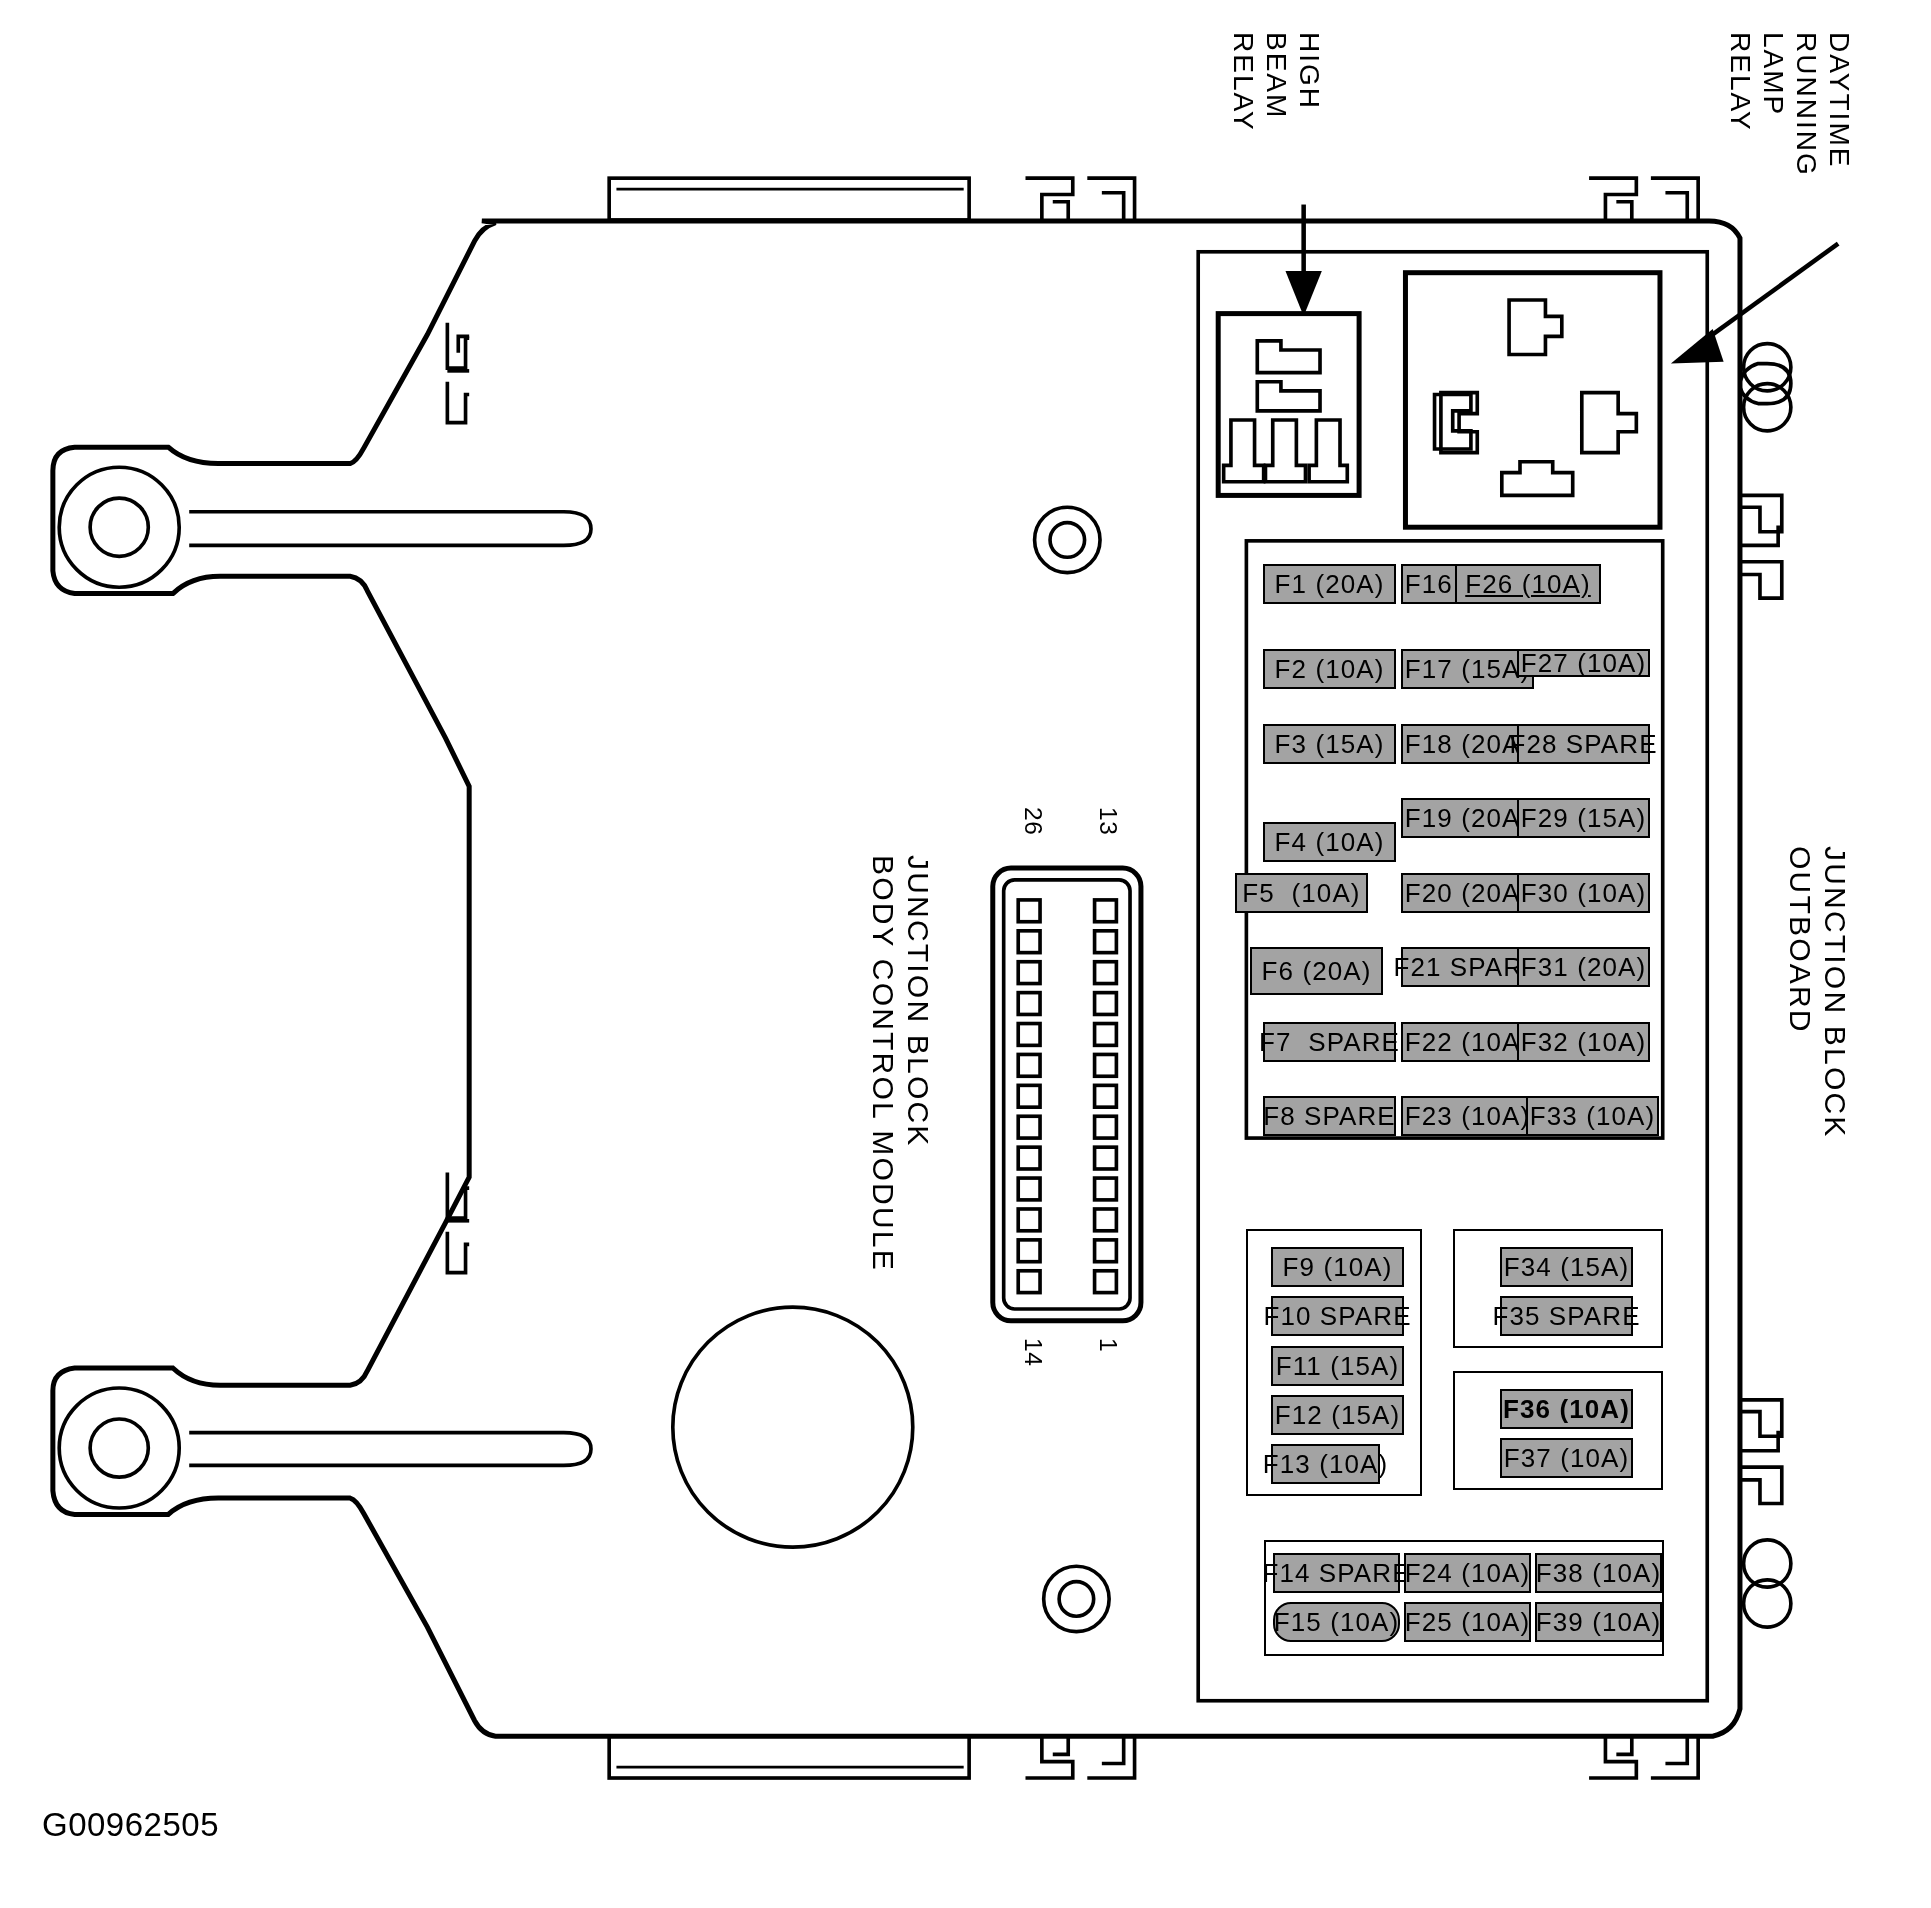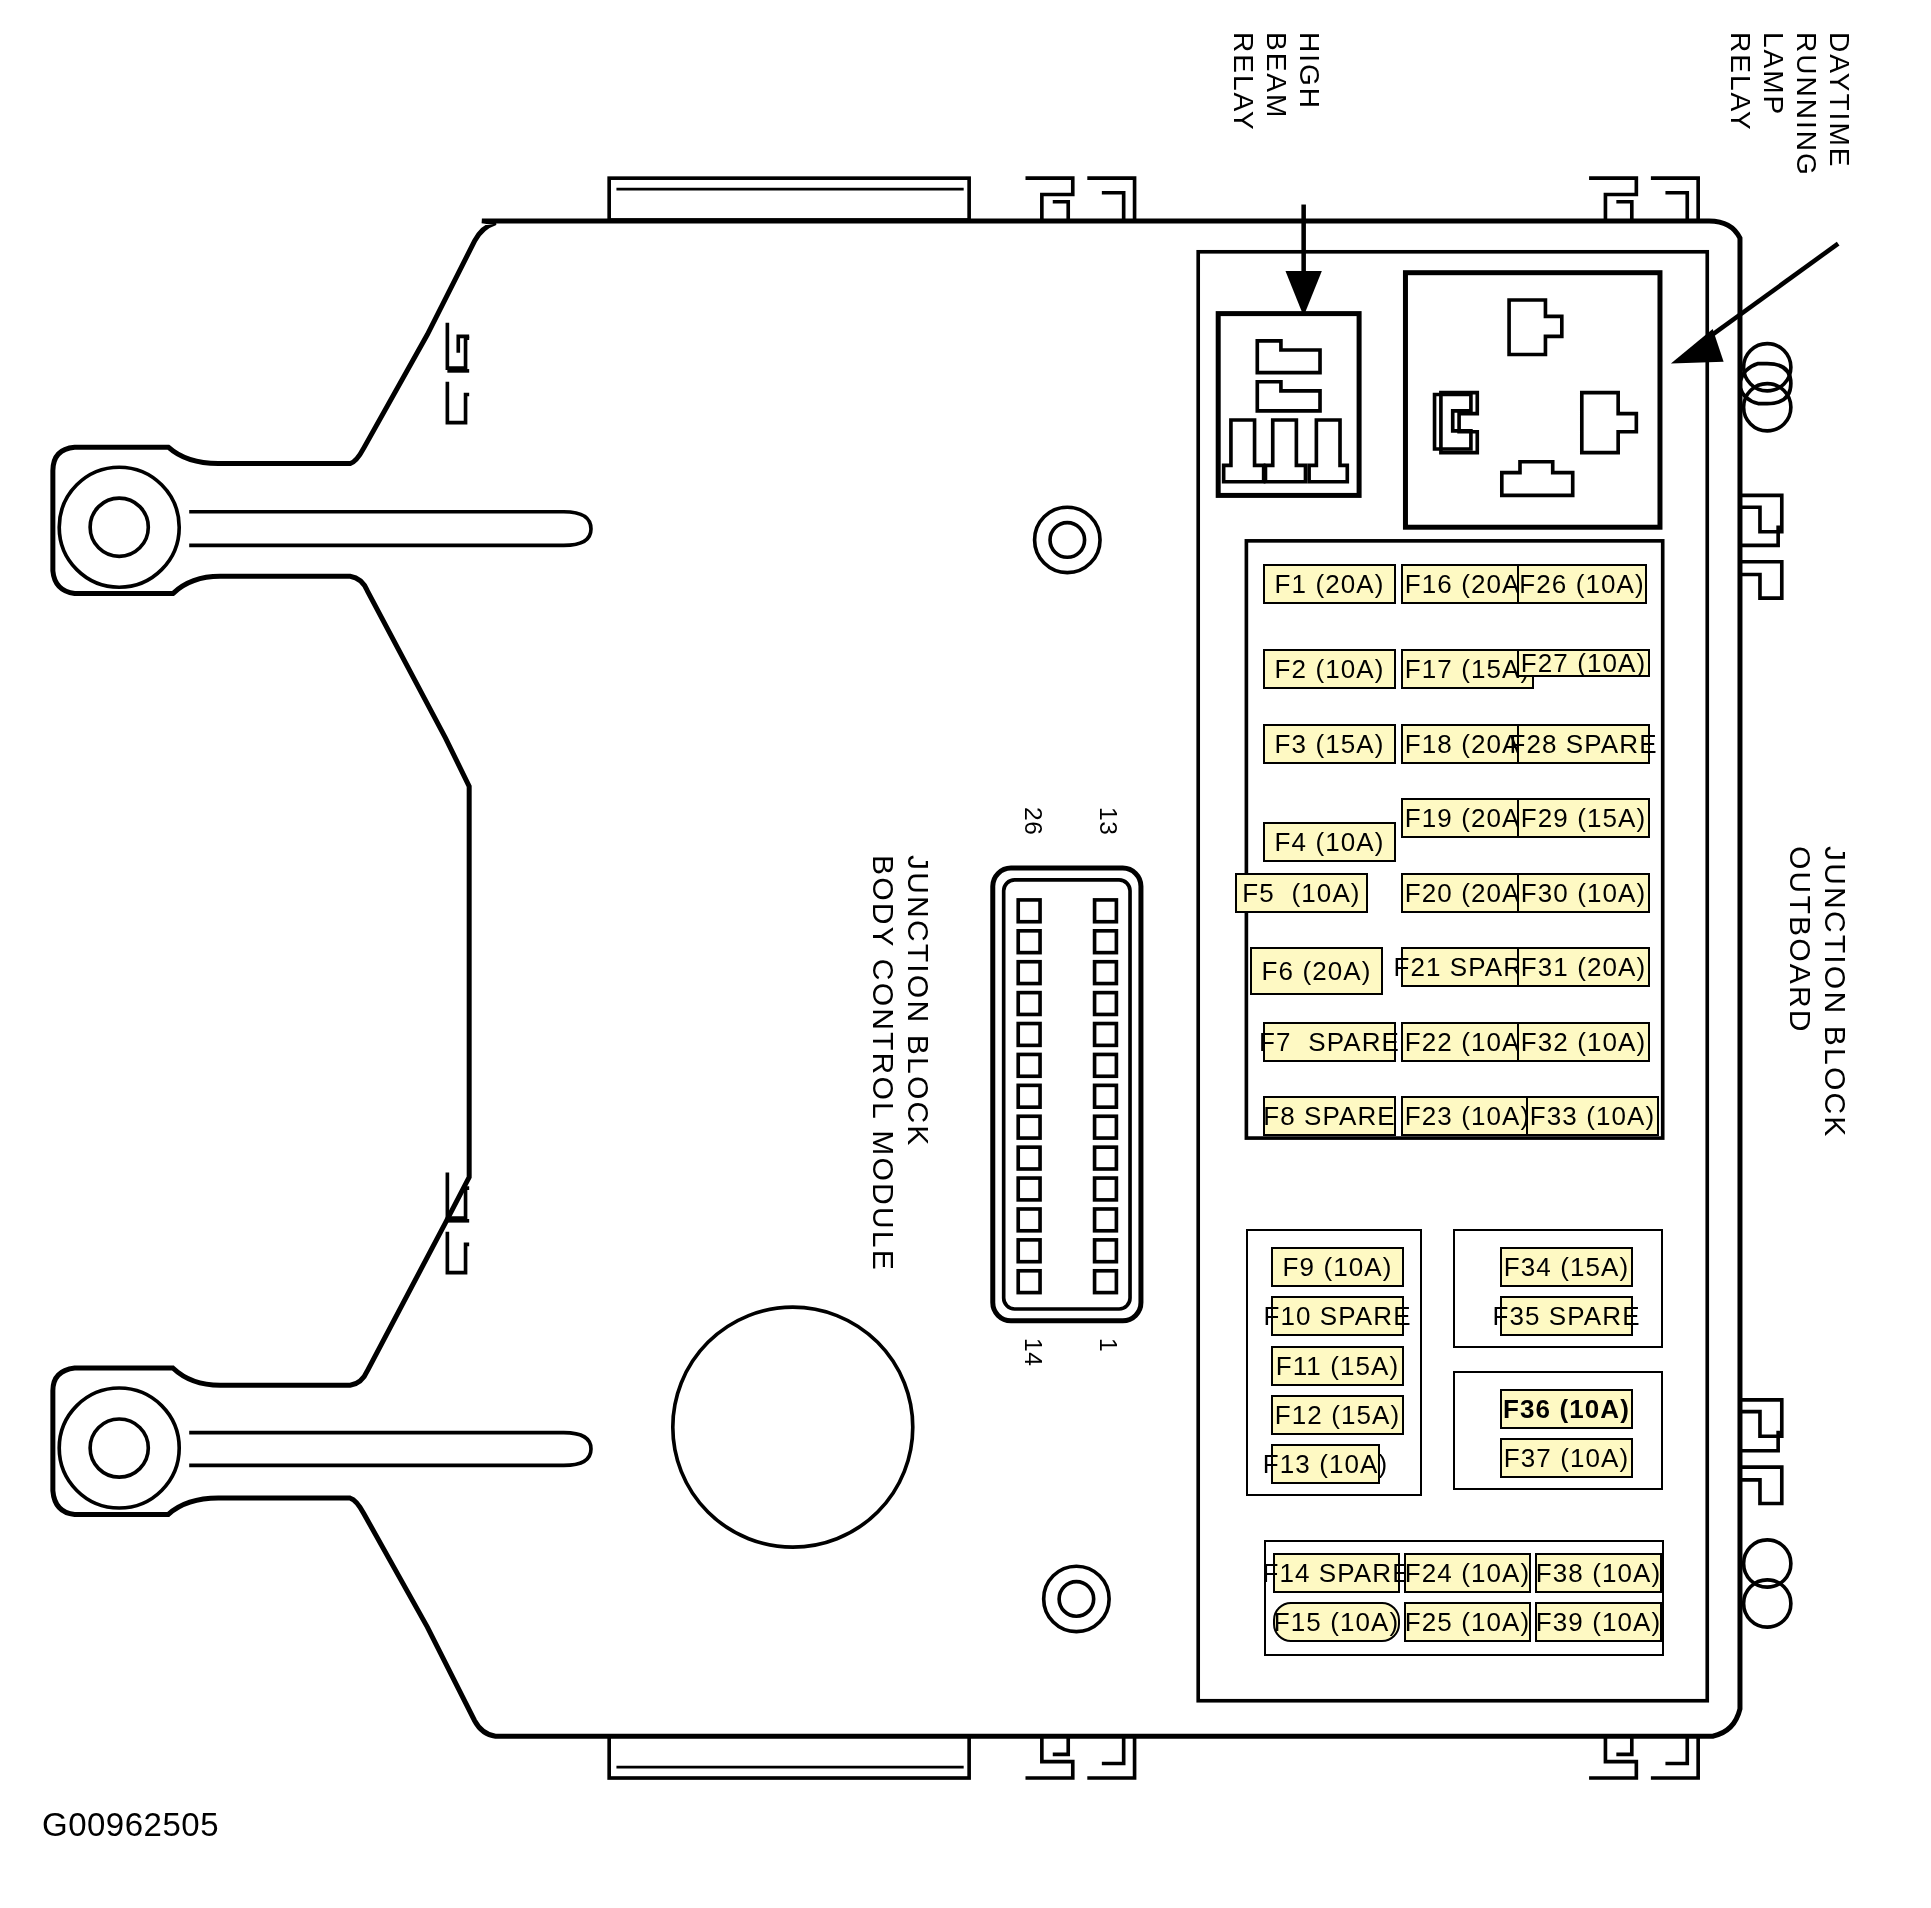--- a/index.html
+++ b/index.html
@@ -89,21 +89,21 @@
     font-family: "Liberation Sans", sans-serif;
   }
   
   .fusecell {
     position: absolute;
     border: 2.7px solid #000000;
     box-sizing: border-box;
     display: flex;
     align-items: center;
     justify-content: center;
-    background: #fef9c3;
+    background: #a3a3a3;
     font-size: 26px;
     letter-spacing: 1.1px;
     font-family: "Liberation Sans", sans-serif;
     color: #000000;
     white-space: pre;
   }
   .grpbox {
     position: absolute;
     border: 2.7px solid #000000;
     box-sizing: border-box;
@@ -381,21 +381,21 @@
 
   <div class="fusecell" style="left:1401px; top:564px; width:133px; height:40px;">F16 (20A)</div>
   <div class="fusecell" style="left:1401px; top:649px; width:133px; height:40px;">F17 (15A)</div>
   <div class="fusecell" style="left:1401px; top:724px; width:133px; height:40px;">F18 (20A)</div>
   <div class="fusecell" style="left:1401px; top:798px; width:133px; height:40px;">F19 (20A)</div>
   <div class="fusecell" style="left:1401px; top:873px; width:133px; height:40px;">F20 (20A)</div>
   <div class="fusecell" style="left:1401px; top:947px; width:133px; height:40px;">F21 SPARE</div>
   <div class="fusecell" style="left:1401px; top:1022px; width:133px; height:40px;">F22 (10A)</div>
   <div class="fusecell" style="left:1401px; top:1096px; width:133px; height:40px;">F23 (10A)</div>
 
-  <div class="fusecell" style="left:1517px; top:564px; width:130px; height:40px;">F26 (10A)</div>
+  <div class="fusecell" style="left:1455px; top:564px; width:146px; height:40px;text-decoration:underline;">F26 (10A)</div>
   <div class="fusecell" style="left:1517px; top:649px; width:133px; height:28px;">F27 (10A)</div>
   <div class="fusecell" style="left:1517px; top:724px; width:133px; height:40px;">F28 SPARE</div>
   <div class="fusecell" style="left:1517px; top:798px; width:133px; height:40px;">F29 (15A)</div>
   <div class="fusecell" style="left:1517px; top:873px; width:133px; height:40px;">F30 (10A)</div>
   <div class="fusecell" style="left:1517px; top:947px; width:133px; height:40px;">F31 (20A)</div>
   <div class="fusecell" style="left:1517px; top:1022px; width:133px; height:40px;">F32 (10A)</div>
   <div class="fusecell" style="left:1517px; top:1096px; width:133px; height:40px;margin-left:9px;">F33 (10A)</div>
 
   <div class="grpbox" style="left:1246px; top:1229px; width:176px; height:267px;"></div>
   <div class="fusecell" style="left:1271px; top:1247px; width:133px; height:40px;">F9 (10A)</div>

